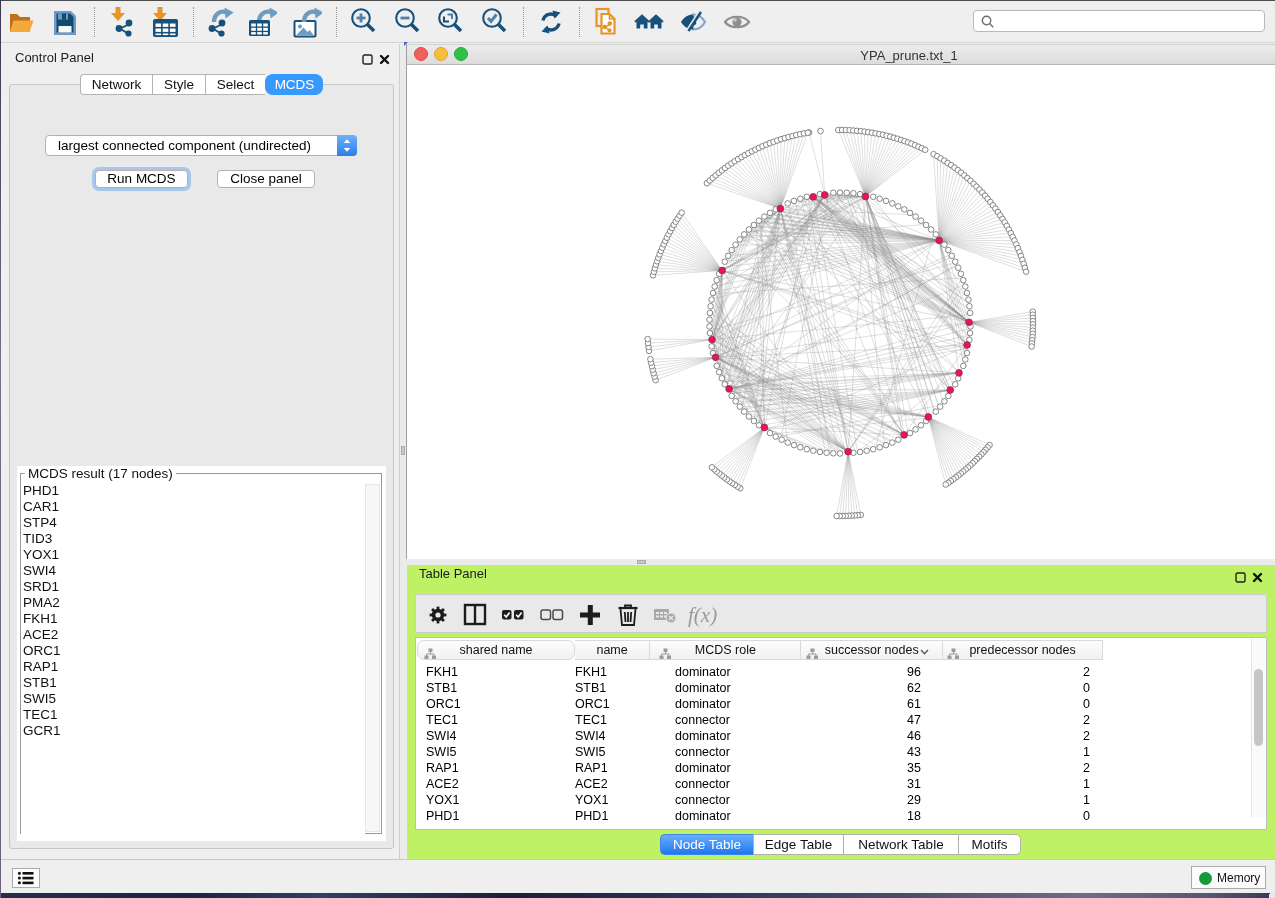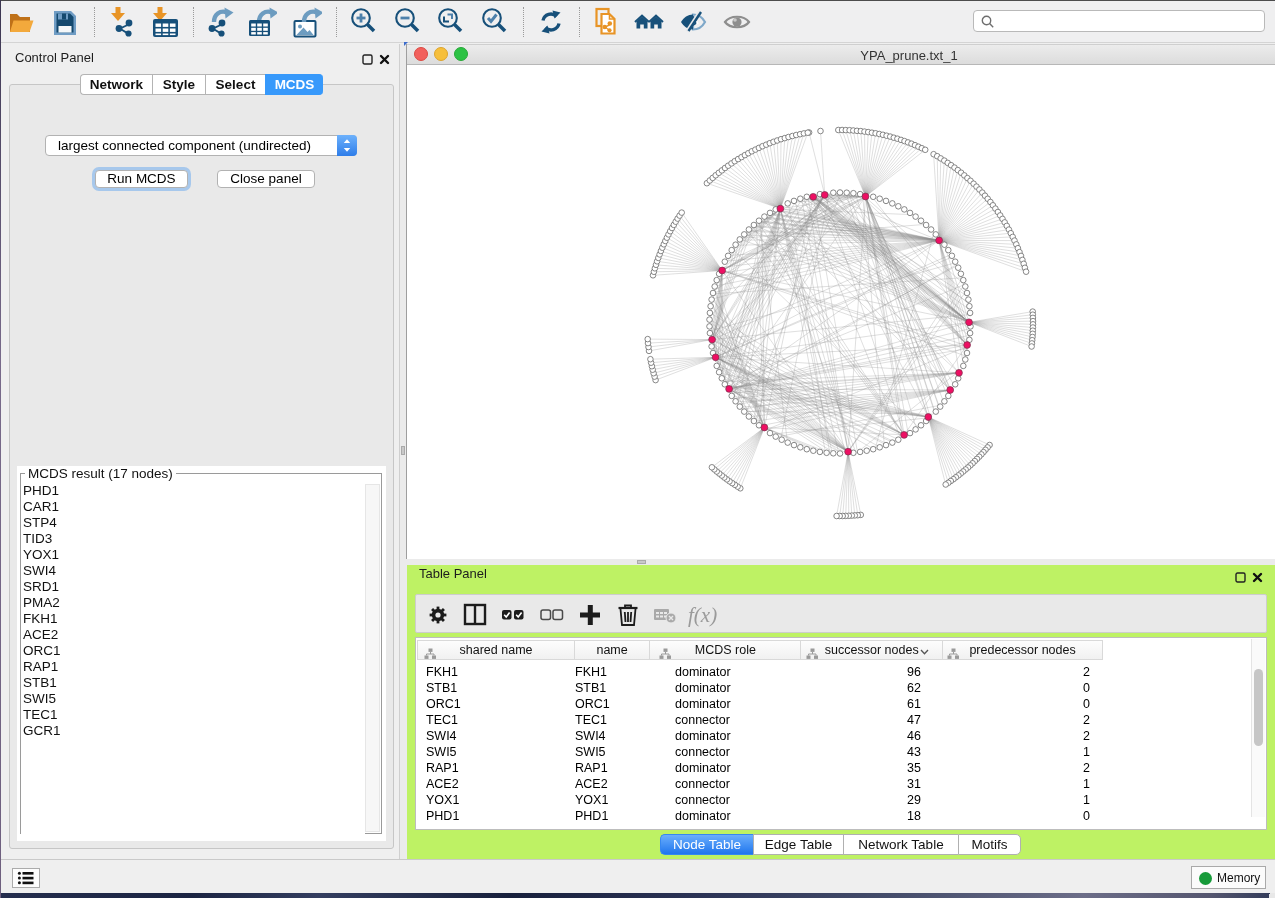--- a/index.html
+++ b/index.html
@@ -12,24 +12,24 @@
 #toolbar { left:0; top:0; width:1275px; height:43px; background:#efeff0; border-top:1px solid #4c4c4c; border-bottom:1px solid #d4d4d4; }
 .tsep { position:absolute; top:6px; height:30px; width:0; border-left:1px dotted #9a9a9a; }
 .ticon { position:absolute; top:5px; }
 #searchbox { position:absolute; left:973px; top:9px; width:292px; height:22px; background:#fff; border:1px solid #b9b9b9; border-radius:4px; }
 #searchbox svg { position:absolute; left:6px; top:3px; }
 
 
 #cpanel { left:1px; top:44px; width:399px; height:815px; background:#efefef; border-right:1px solid #cfcfcf; }
 #cp-title { position:absolute; left:14px; top:6px; font-size:13px; color:#1d1d1d; }
 .winbtns { position:absolute; top:8px; }
-#cp-tabs { position:absolute; left:79px; top:30px; height:21px; display:flex; font-size:13.5px; z-index:3;font-weight:bold; }
+#cp-tabs { position:absolute; left:79px; top:30px; height:21px; display:flex; font-size:13.5px; z-index:3; }
 .tab { background:#fff; border:1px solid #b4b4b4; border-right:none; color:#111; display:flex; align-items:center; justify-content:center; }
 .tab:first-child { border-top-left-radius:4px; border-bottom-left-radius:4px; }
-.tab.sel { background:#3799fb; color:#fff; border-color:#3799fb; border-top-right-radius:4px; border-bottom-right-radius:4px; }
+.tab.sel { background:#3799fb; color:#fff; border-color:#3799fb; border-top-right-radius:4px; border-bottom-right-radius:4px;border-radius:8px; }
 #cp-pane { position:absolute; left:8px; top:40px; width:385px; height:765px; background:#e9e9e9; border:1px solid #c6c6c6; border-radius:3px; }
 #opt-label { position:absolute; left:0; top:70px; width:100%; text-align:center; font-size:13.5px; color:#111; }
 #dropdown { position:absolute; left:44px; top:91px; width:312px; height:21px; background:#fff; border:1px solid #b2b2b2; border-radius:4px; font-size:13.5px; color:#000; line-height:19px; padding-left:12px; }
 #dd-btn { position:absolute; right:-1px; top:-1px; width:20px; height:21px; border-radius:0 4px 4px 0; background:linear-gradient(#6db1fc,#2e7de9); }
 .btn { position:absolute; background:#fff; border:1px solid #b2b2b2; border-radius:4px; font-size:13.5px; color:#000; text-align:center; }
 #btn-run { left:94px; top:126px; width:93px; height:18px; line-height:16px; box-shadow:0 0 0 3px #a7c8ec; }
 #btn-close { left:202px; top:126px; width:98px; height:18px; line-height:16px;margin-left:14px; }
 #mcds-box { position:absolute; left:16px; top:422px; width:369px; height:375px; background:#fff; }
 #mcds-border { position:absolute; left:3px; top:7px; width:362px; height:361px; border:1px solid #9a9a9a; }
 #mcds-title { position:absolute; left:8px; top:0px; background:#fff; padding:0 3px; font-size:13.5px; color:#111; }
@@ -1173,21 +1173,21 @@
             <circle cx="19" cy="17" r="5" fill="#a9a9a9" stroke="#e9e9e9" stroke-width="1"></circle>
             <path d="M17 15 L21 19 M21 15 L17 19" stroke="#e9e9e9" stroke-width="1.4"></path>
           </g>
         </svg>
         <svg style="position:absolute;left:270px;top:6px" width="34" height="28" viewBox="0 0 34 28">
           <text x="2" y="21" font-family="Liberation Serif, serif" font-style="italic" font-size="21" fill="#9a9a9a">f(x)</text>
         </svg>
       </div>
   <div id="tbl">
     <div id="thead">
-      <div class="th" style="width:164px;">
+      <div class="th" style="width:164px;border-radius:7px;">
             <svg style="left:6px" width="13" height="12" viewBox="0 0 13 12">
               <g fill="#9a9a9a">
                 <rect x="4.5" y="0.5" width="4" height="3.4"></rect>
                 <rect x="0.5" y="7.5" width="4" height="3.4"></rect>
                 <rect x="8" y="7.5" width="4" height="3.4"></rect>
               </g>
               <path d="M6.5 4 L6.5 6 M2.5 7.5 L2.5 6 L10 6 L10 7.5" fill="none" stroke="#9a9a9a" stroke-width="1"></path>
             </svg>
             <span>shared name</span>
           </div>

